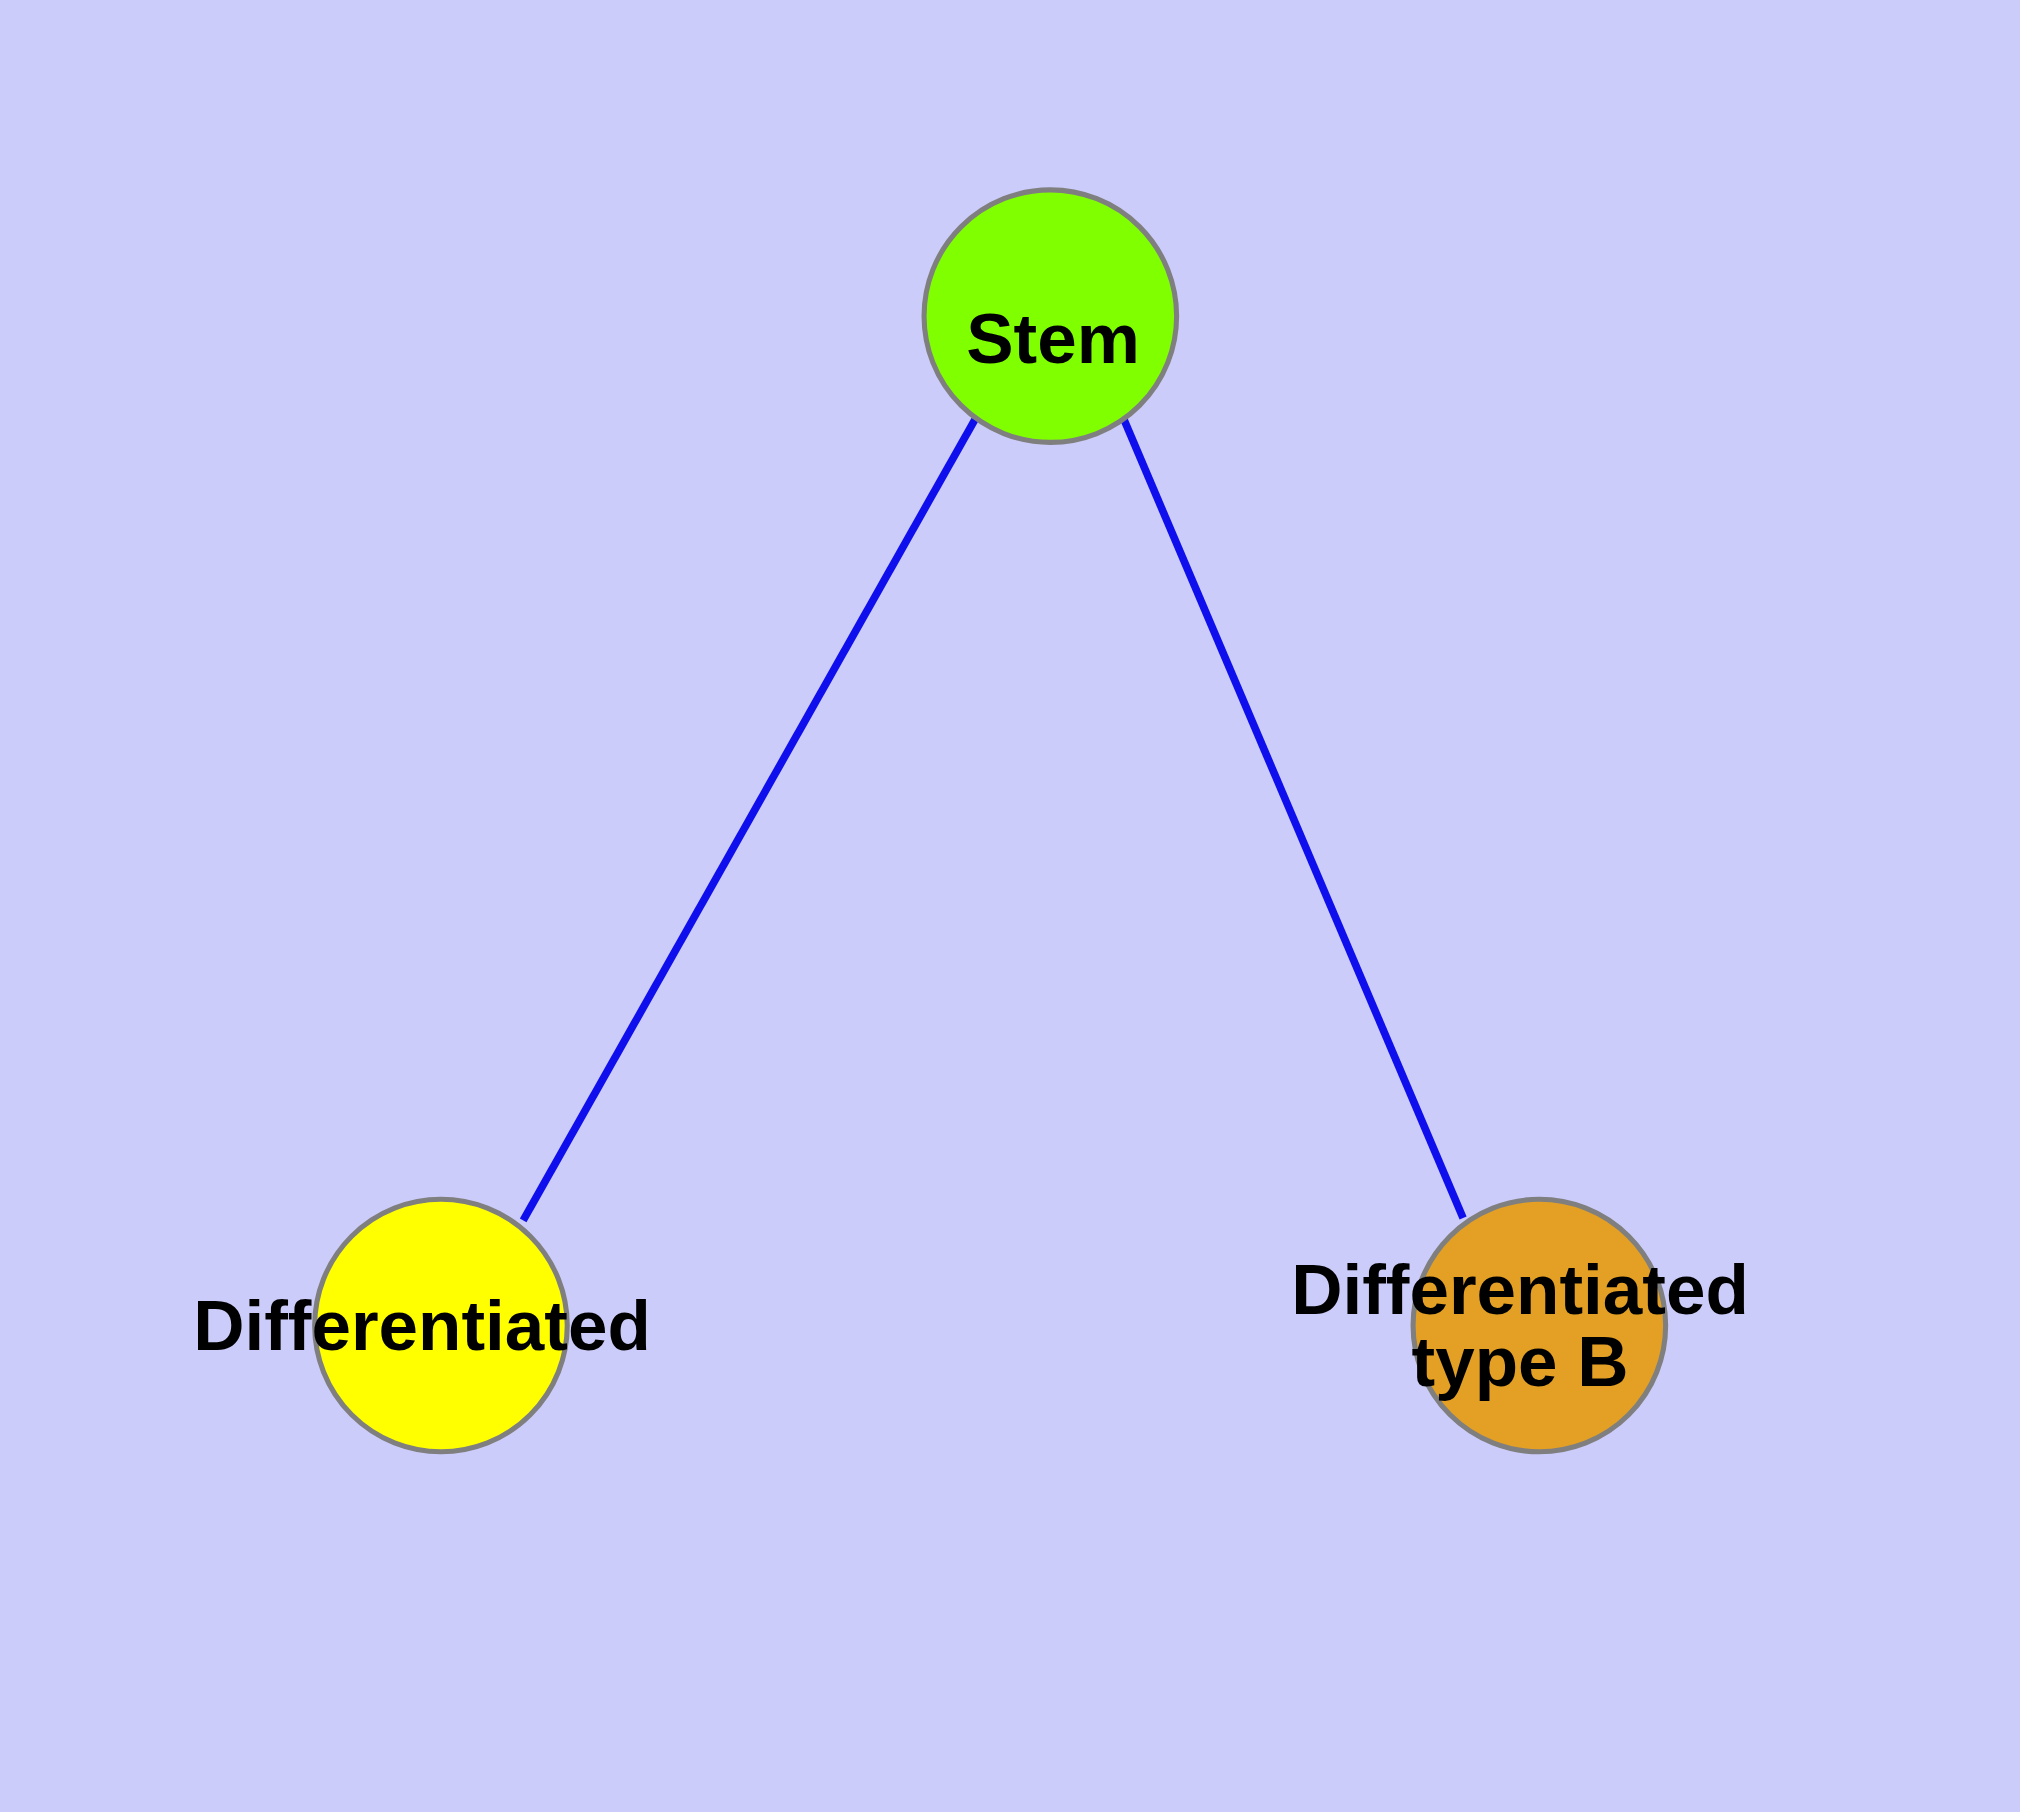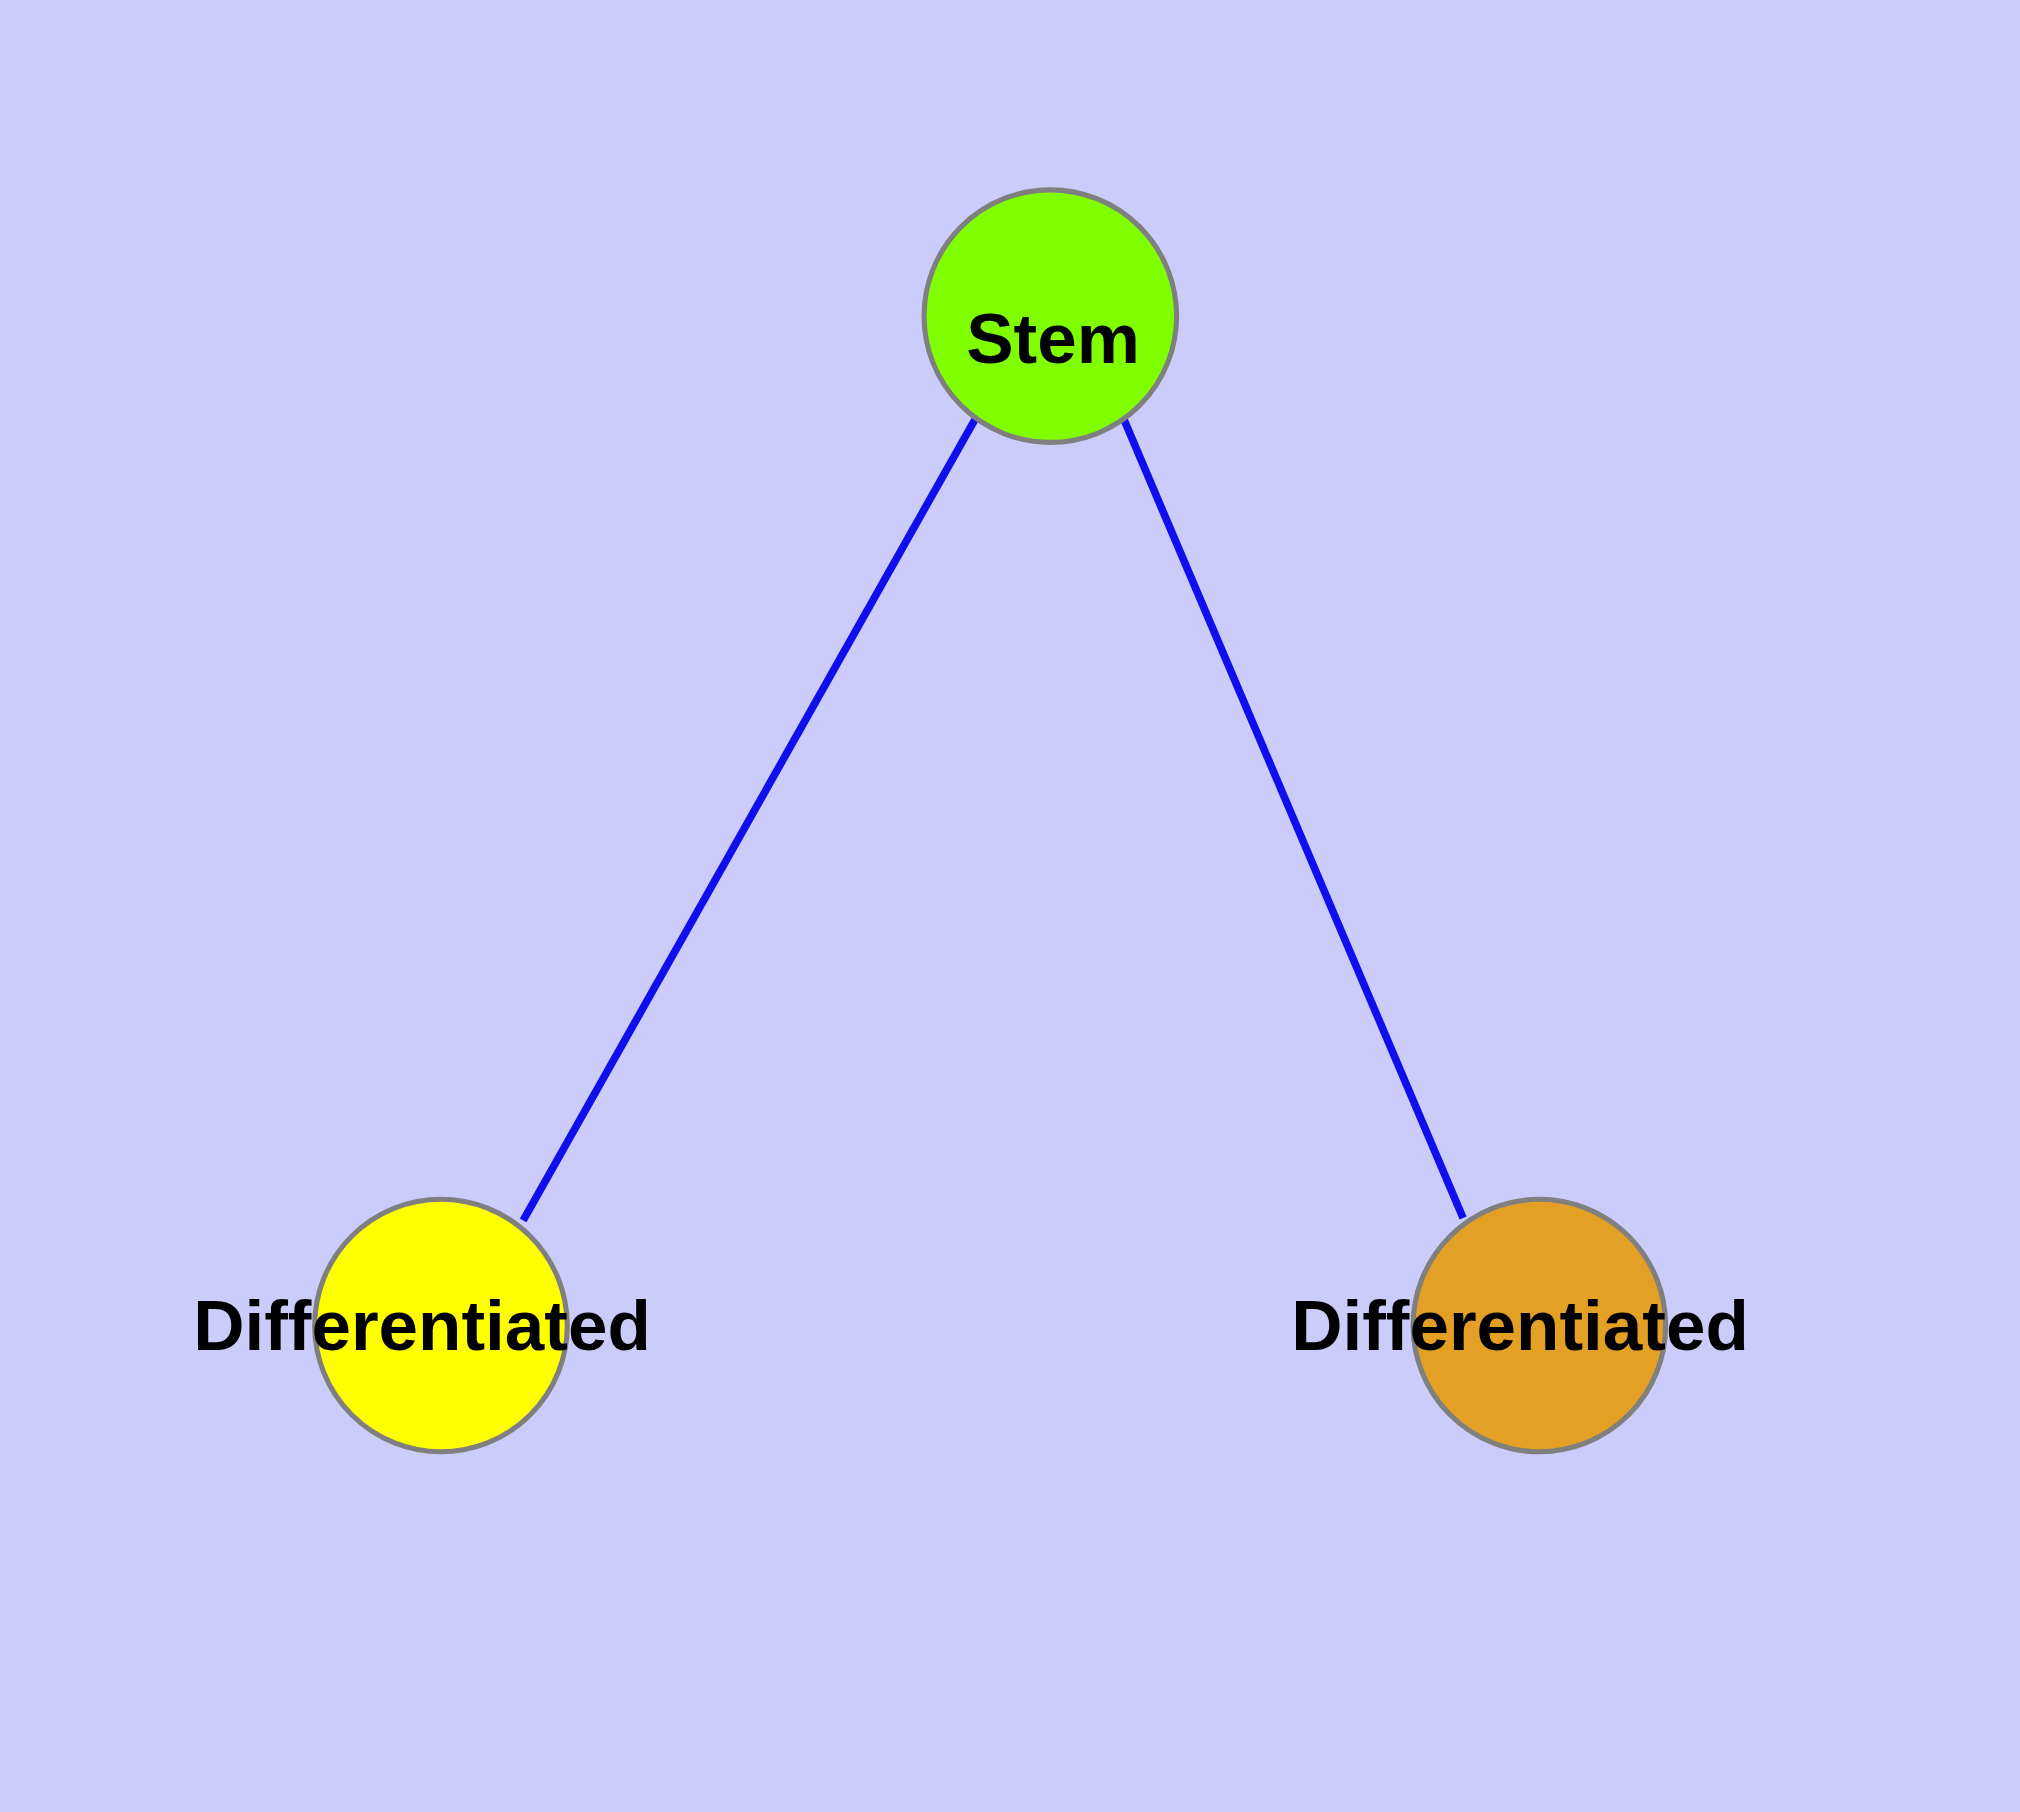--- a/index.html
+++ b/index.html
@@ -49,17 +49,17 @@
     <g id="nodes-layer">
         <circle cx="1239" cy="373" r="149" fill="#80ff00" stroke="#7f7f7f" stroke-width="6"></circle>
         <circle cx="520" cy="1564" r="149" fill="#ffff00" stroke="#7f7f7f" stroke-width="6"></circle>
         <circle cx="1816" cy="1564" r="149" fill="#e3a024" stroke="#7f7f7f" stroke-width="6"></circle>
       </g>
   </svg>
 
   <div id="labels-layer">
       <div class="node-label" style="left: 1053px; top: 316px; font-size: 71px; color: rgb(0, 0, 0); margin-top: 23px;"><div>Stem</div></div>
       <div class="node-label" style="left: 422px; top: 1326px; font-size: 71px; color: rgb(0, 0, 0);"><div>Differentiated</div></div>
-      <div class="node-label" style="left: 1520px; top: 1326px; font-size: 71px; color: rgb(0, 0, 0);"><div>Differentiated</div></div>
+      <div class="node-label" style="left: 1520px; top: 1326px; font-size: 71px; color: rgb(0, 0, 0);"><div>Differentiated</div><div>type B</div></div>
     </div>
 
 </div>
 
 
 </body></html>

